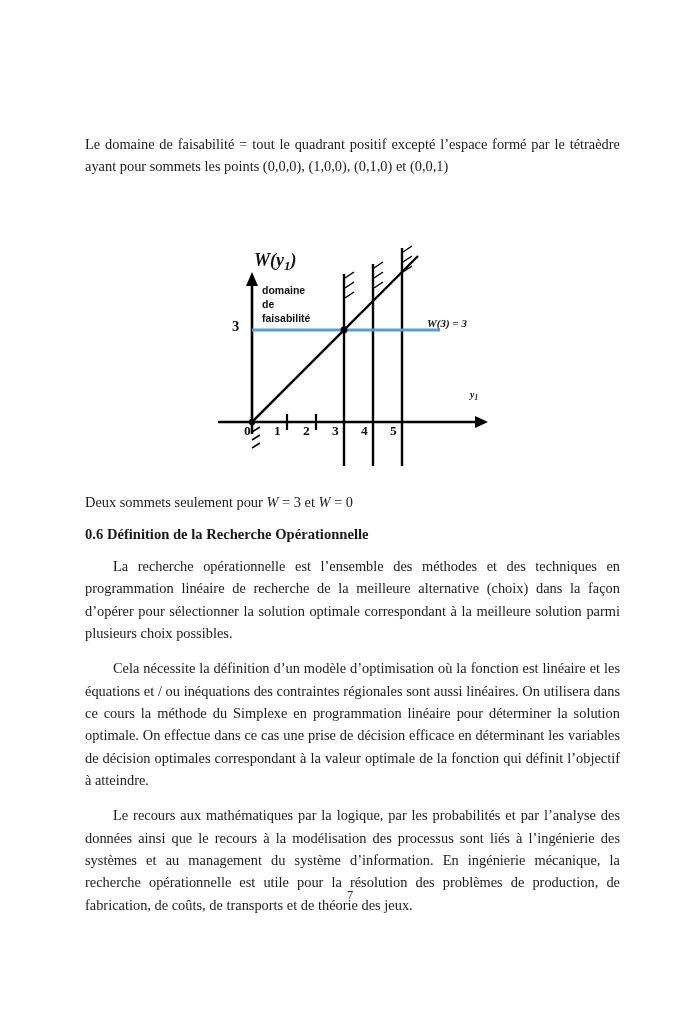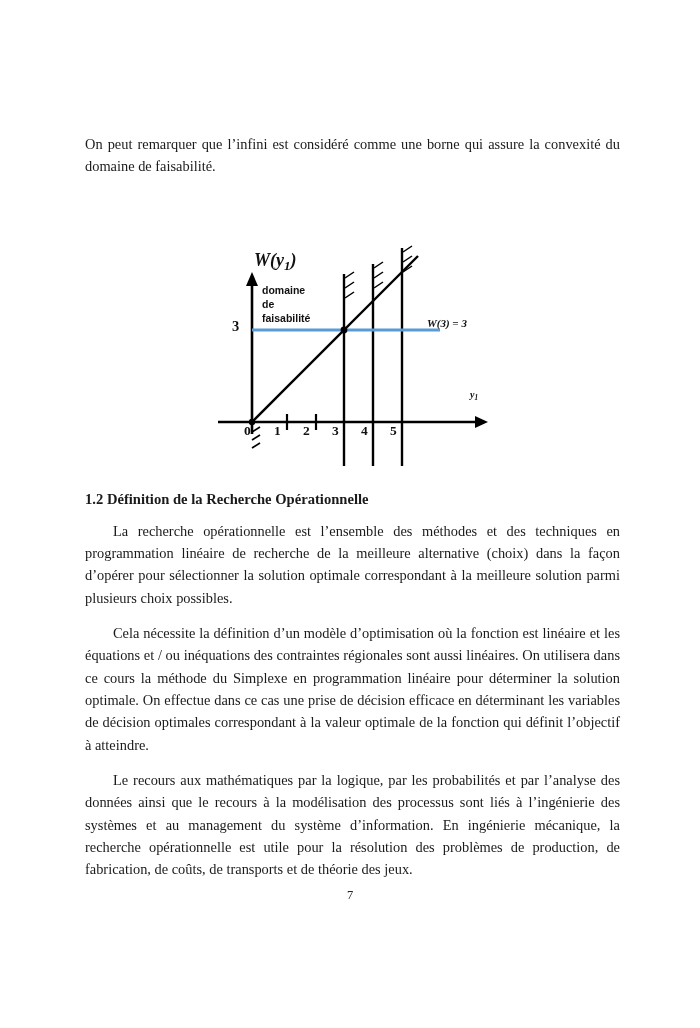--- a/index.html
+++ b/index.html
@@ -134,28 +134,29 @@
     color: #222;
   }
 </style>
 </head>
 <body>
 
 <div class="page">
 
   <div class="content">
 
-
-    <p class="para">On peut remarquer que l’infini est considéré comme une borne qui assure la convexité du domaine de faisabilité.</p>
+    <p class="para">Le domaine de faisabilité = tout le quadrant positif excepté l’espace formé par le tétraèdre ayant pour sommets les points (0,0,0), (1,0,0), (0,1,0) et (0,0,1)</p>
+
 
     <div style="height:300px"></div>
 
-
-
-    <p class="heading"><span class="num">1.2</span><span> </span><span class="ttl">Définition de la Recherche Opérationnelle</span></p>
+    <p class="para nojust"><span>Deux sommets seulement pour </span><span class="mi">W</span><span>  =  3  et  </span><span class="mi">W</span><span> = 0</span></p>
+
+
+    <p class="heading"><span class="num">0.6</span><span> </span><span class="ttl">Définition de la Recherche Opérationnelle</span></p>
 
     <p class="para indent">La recherche opérationnelle est l’ensemble des méthodes et des techniques en programmation linéaire de recherche de la meilleure alternative (choix) dans la façon d’opérer pour sélectionner la solution optimale correspondant à la meilleure solution parmi plusieurs choix possibles.</p>
 
     <p class="para indent">Cela nécessite la définition d’un modèle d’optimisation où la fonction est linéaire et les équations et / ou inéquations des contraintes régionales sont aussi linéaires. On utilisera dans ce cours la méthode du Simplexe en programmation linéaire pour déterminer la solution optimale. On effectue dans ce cas une prise de décision efficace en déterminant les variables de décision optimales correspondant à la valeur optimale de la fonction qui définit l’objectif à atteindre.</p>
 
     <p class="para indent">Le recours aux mathématiques par la logique, par les probabilités et par l’analyse des données ainsi que le recours à la modélisation des processus sont liés à l’ingénierie des systèmes et au management du système d’information. En ingénierie mécanique, la recherche opérationnelle est utile pour la résolution des problèmes de production, de fabrication, de coûts, de transports et de théorie des jeux.</p>
 
   </div>
 
   <div class="figure">

